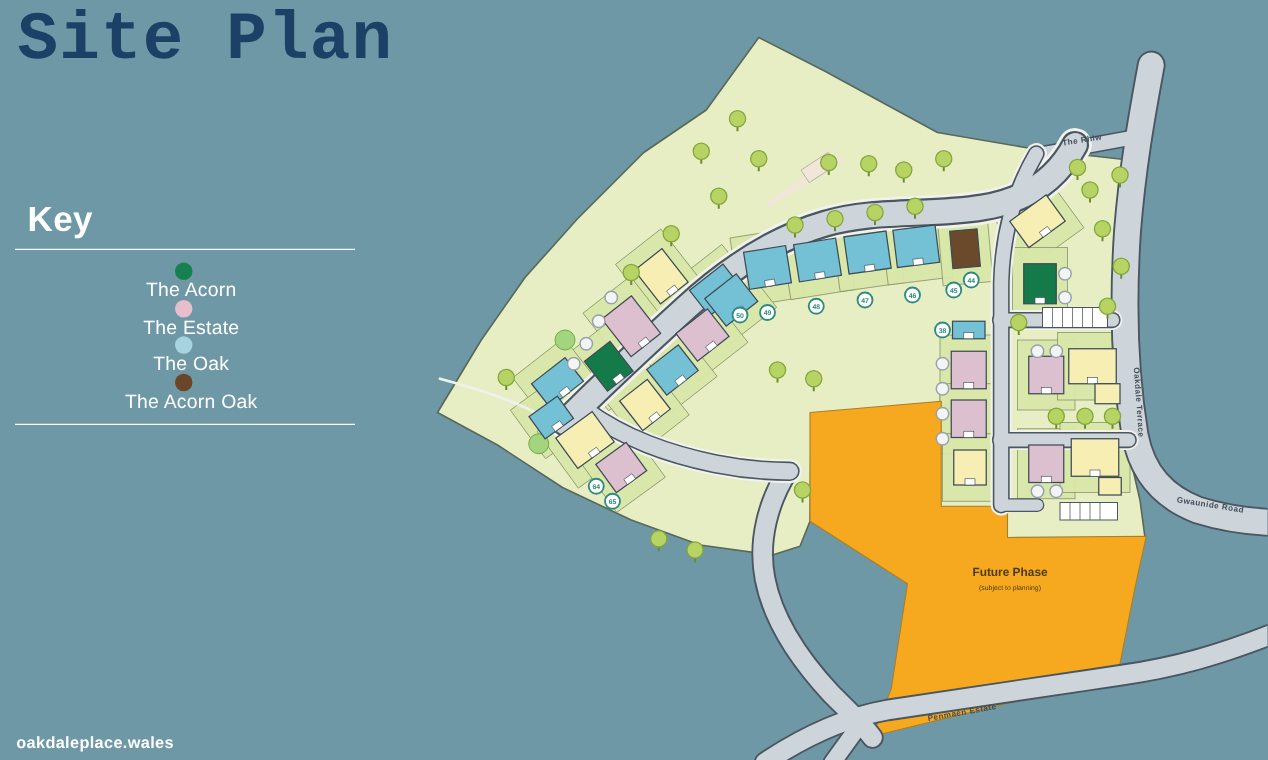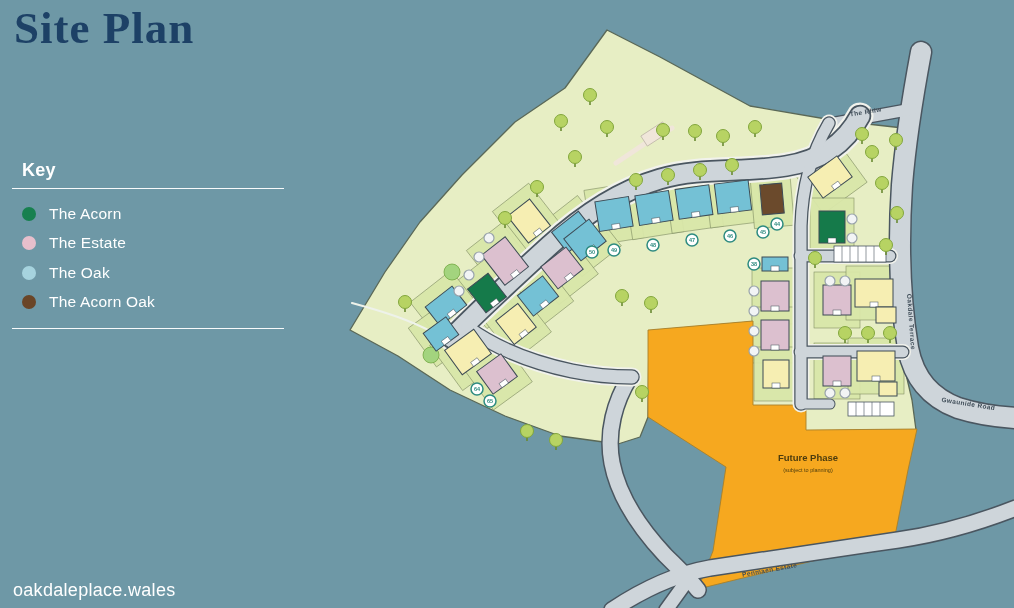--- a/index.html
+++ b/index.html
@@ -8,33 +8,33 @@
     background:var(--teal,#6e98a6);
     font-family:"Liberation Sans",sans-serif;
     position:relative;
   }
   .stage{position:absolute;inset:0;}
   svg.map{position:absolute;left:0;top:0;width:1014px;height:608px;}
 
   
   h1.title{
     position:absolute;left:14px;top:2px;margin:0;
-    font-family:Liberation Serif, serif;font-weight:600;
-    font-size:45px;letter-spacing:1px;color:var(--title-navy,#1d4166);
+    font-family:Liberation Mono, monospace;font-weight:600;
+    font-size:54px;letter-spacing:1px;color:var(--title-navy,#1d4166);
   }
   .key{position:absolute;left:12px;top:160px;width:272px;color:var(--text-white,#fff);}
-  .key-heading{font-size:18px;font-weight:700;padding-left:10px;letter-spacing:.3px;}
+  .key-heading{font-size:28px;font-weight:700;padding-left:10px;letter-spacing:.3px;}
   .key-rule{border-bottom:1.6px solid rgba(255,255,255,.95);margin-top:7px;}
   .key-items{padding:10px 0 4px 10px;}
-  .key-item{display:flex;align-items:center;height:29.5px;}
+  .key-item{display:flex;align-items:center;height:29.5px;flex-direction:column;}
   .key-item .dot{width:14px;height:14px;border-radius:50%;flex:0 0 14px;margin-right:13px;}
   .key-item .lbl{font-size:15.5px;font-weight:500;letter-spacing:.2px;}
   .url{
     position:absolute;left:13px;bottom:7px;
-    color:var(--text-white,#fff);font-size:18px;font-weight:400;letter-spacing:.3px;
+    color:var(--text-white,#fff);font-size:13px;font-weight:700;letter-spacing:.3px;
   }
 
   
   .site{fill:var(--site-green,#e7eec4);stroke:var(--site-outline,#5a6857);stroke-width:1.3;stroke-linejoin:round;}
   .orange{fill:var(--orange,#f6a81f);stroke:#a8802a;stroke-width:.9;stroke-linejoin:round;}
   .garden{fill:var(--garden-green,#d9e7a9);stroke:var(--garden-line,#7c8a60);stroke-width:.6;opacity:.95;}
   .lawn{fill:var(--lawn-green,#a3d47e);stroke:#74a843;stroke-width:.8;}
   .rd{fill:none;stroke-linecap:round;stroke-linejoin:round;}
   .sw{stroke:var(--sidewalk,#f1f2ec);}
   .cs{stroke:var(--road-casing,#4a5660);}

